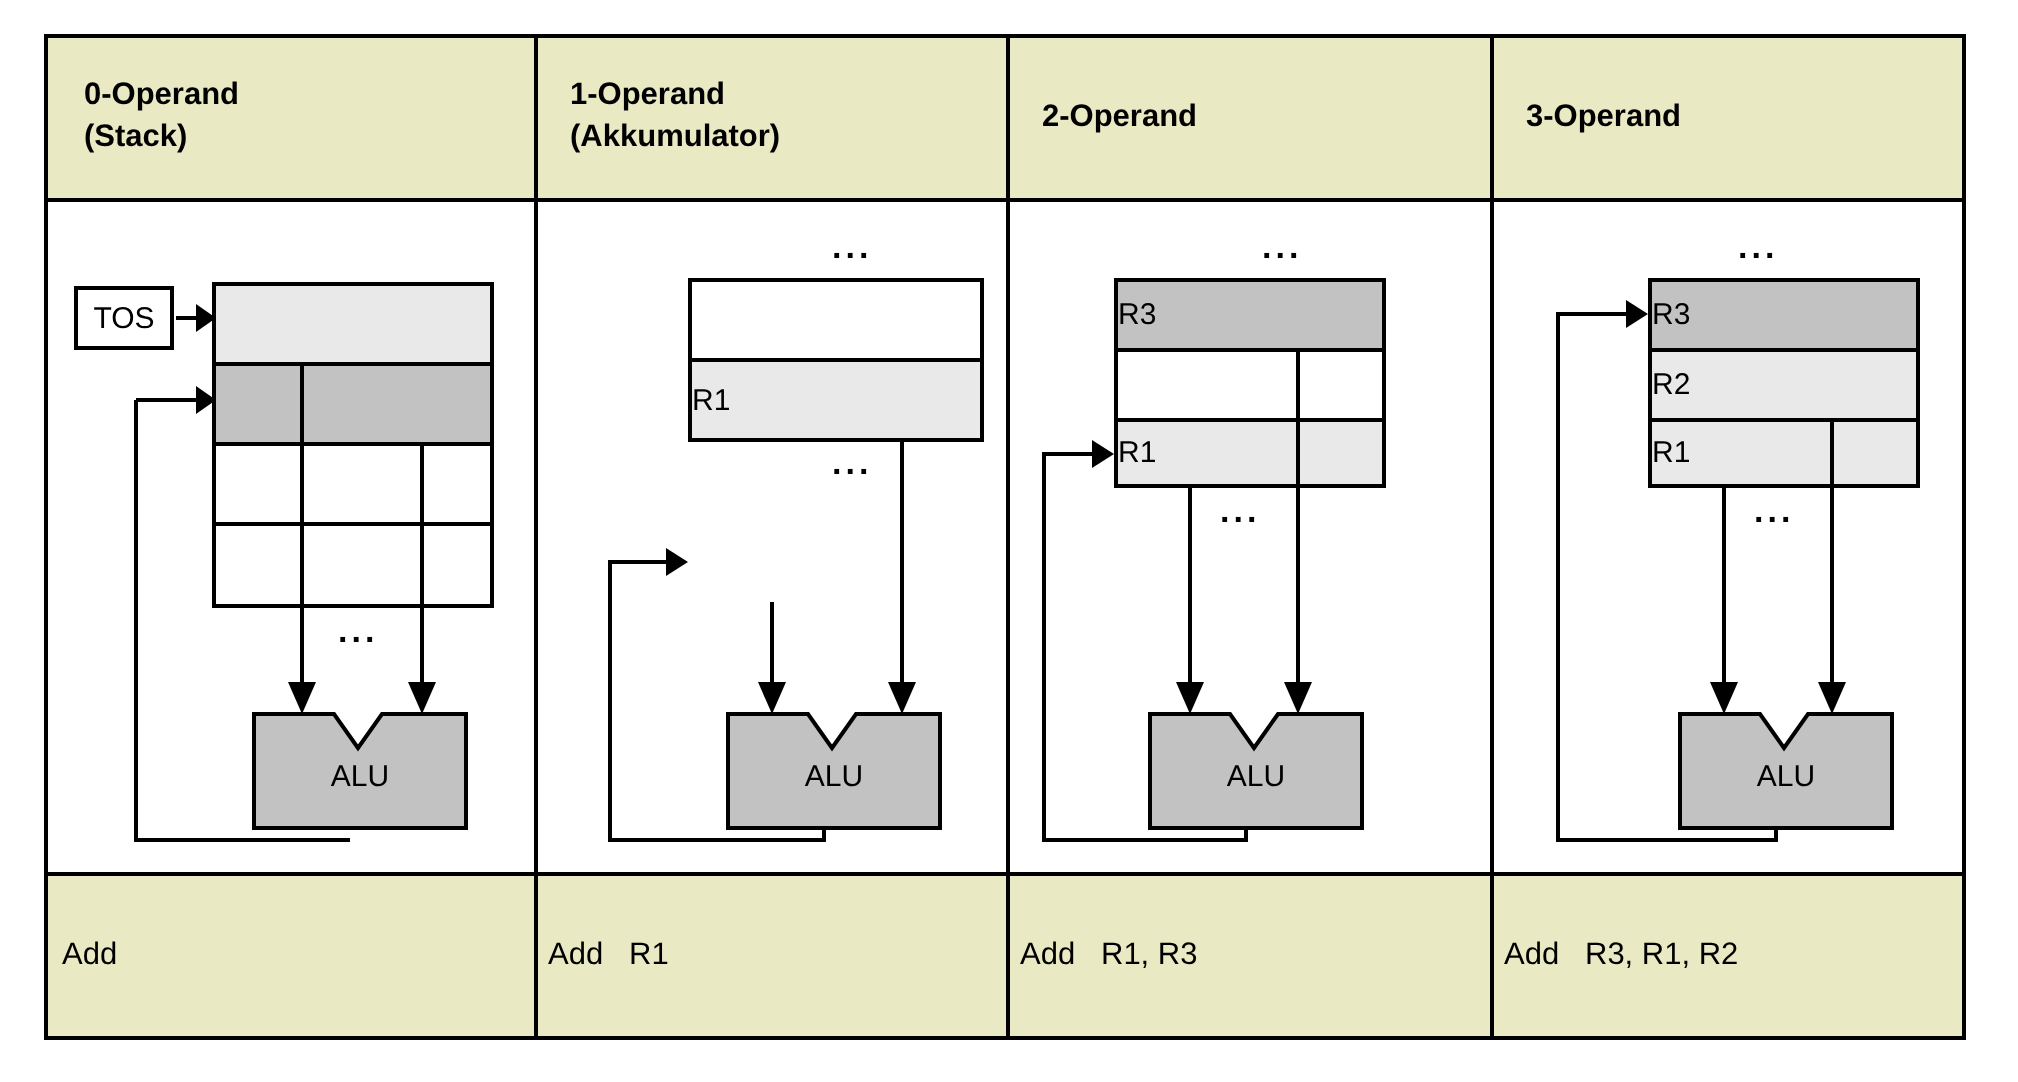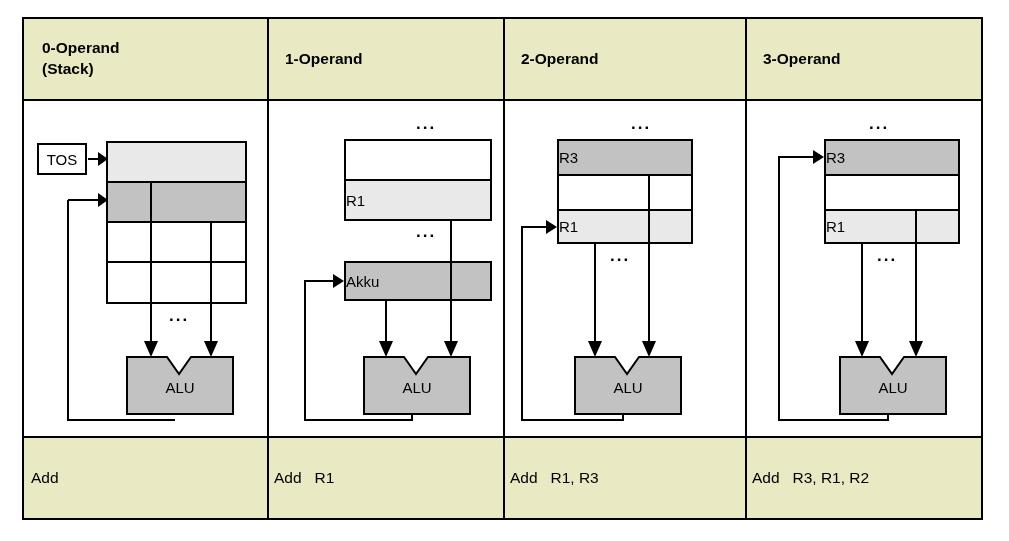--- a/index.html
+++ b/index.html
@@ -49,20 +49,21 @@
 
 <div class="table">
 
   <div class="hdr-row">
     <div class="hdr-cell" style="left:0;width:243px;">
       <span>0-Operand</span>
       <span>(Stack)</span>
     </div>
     <div class="hdr-cell" style="left:243px;width:236px;">
       <span>1-Operand</span>
+      <span>(Akkumulator)</span>
     </div>
     <div class="hdr-cell" style="left:479px;width:242px;">
       <span>2-Operand</span>
     </div>
     <div class="hdr-cell" style="left:721px;width:236px;">
       <span>3-Operand</span>
     </div>
     <div class="vline" style="left:243px;"></div>
     <div class="vline" style="left:479px;"></div>
     <div class="vline" style="left:721px;"></div>
@@ -135,23 +136,20 @@
       <div class="cell fill-white" style="left:77px;top:40px;width:144px;height:38px;">
         <span></span>
       </div>
       <div class="cell fill-light" style="left:77px;top:80px;width:144px;height:38px;">
         <span>R1</span>
       </div>
       <div class="hseg" style="left:75px;top:78px;width:148px;"></div>
 
       <div class="dots" style="left:147px;top:122px;">...</div>
 
-      <div class="cell fill-mid" style="left:75px;top:160px;width:148px;height:40px;border:2px solid #000;">
-        <span>Akku</span>
-      </div>
 
       <svg class="lay" width="234" height="337">
 
         <line x1="182" y1="118" x2="182" y2="240" stroke="#000" stroke-width="2"></line>
         <polygon points="175,240 189,240 182,256" fill="#000"></polygon>
 
         <line x1="117" y1="200" x2="117" y2="240" stroke="#000" stroke-width="2"></line>
         <polygon points="110,240 124,240 117,256" fill="#000"></polygon>
 
         <polygon points="95,256 135,256 147,273 159,256 201,256 201,313 95,313" fill="#c2c2c2" stroke="#000" stroke-width="2"></polygon>
@@ -204,20 +202,23 @@
       </div>
     </div>
 
     <div class="panel" style="left:723px;width:234px;">
 
       <div class="dots" style="left:122px;top:14px;">...</div>
 
       <div class="box" style="left:77px;top:38px;width:136px;height:105px;background:#fff;"></div>
       <div class="cell fill-mid" style="left:79px;top:40px;width:132px;height:33px;">
         <span>R3</span>
+      </div>
+      <div class="cell fill-light" style="left:79px;top:75px;width:132px;height:33px;">
+        <span>R2</span>
       </div>
       <div class="cell fill-light" style="left:79px;top:110px;width:132px;height:31px;">
         <span>R1</span>
       </div>
       <div class="hseg" style="left:77px;top:73px;width:136px;"></div>
       <div class="hseg" style="left:77px;top:108px;width:136px;"></div>
       <div class="vseg" style="left:168px;top:110px;height:31px;"></div>
 
       <div class="dots" style="left:130px;top:146px;">...</div>
 

